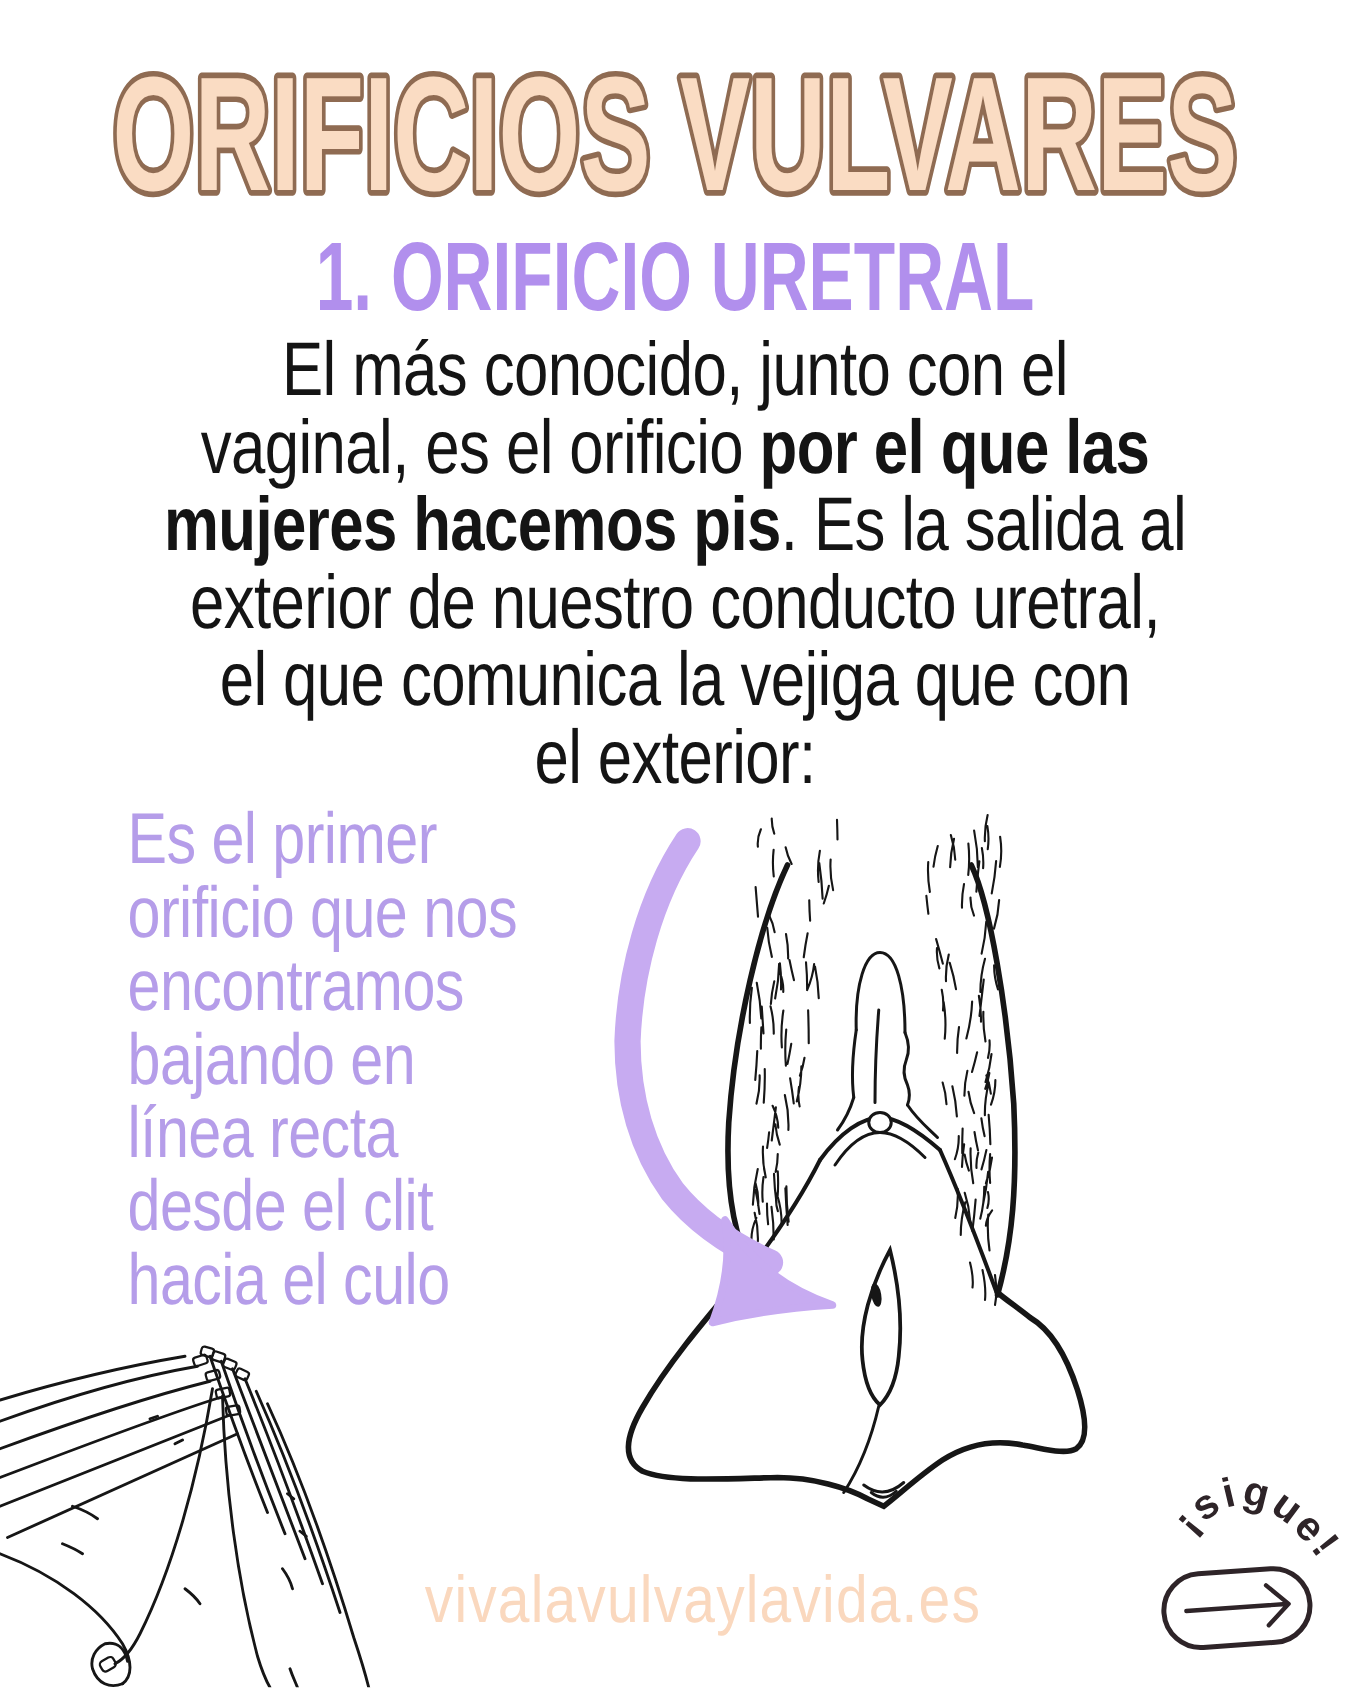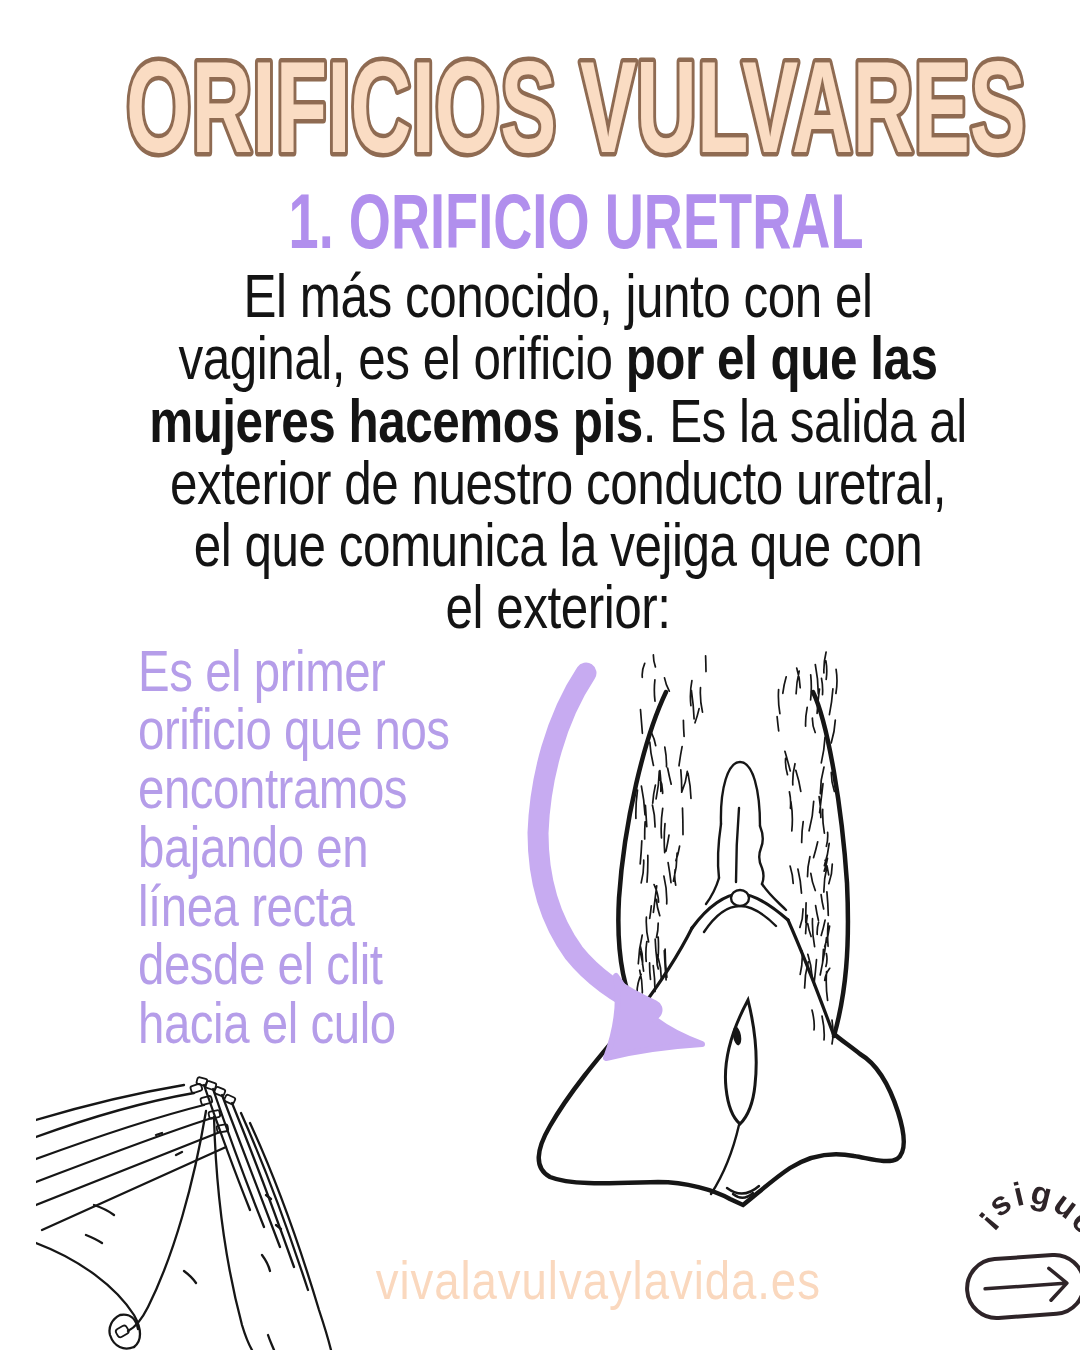--- a/index.html
+++ b/index.html
@@ -2,21 +2,21 @@
 <html><head>
 <meta charset="utf-8">
 <style>
   html,body{margin:0;padding:0;}
   body{
     width:1080px;height:1350px;
     background:#ffffff;
     font-family:"Liberation Sans",sans-serif;
     position:relative;overflow:hidden;
   }
-  .canvas{position:absolute;inset:0;margin-left:36px;}
+  .canvas{position:absolute;inset:0;}
 
   
   .title-svg{position:absolute;left:0;top:40px;width:1080px;height:140px;}
 
   
   .subtitle-svg{position:absolute;left:0;top:180px;width:1080px;height:82px;}
 
   
   .body-text{
     position:absolute;top:266px;left:50%;width:1060px;margin-left:-530px;

